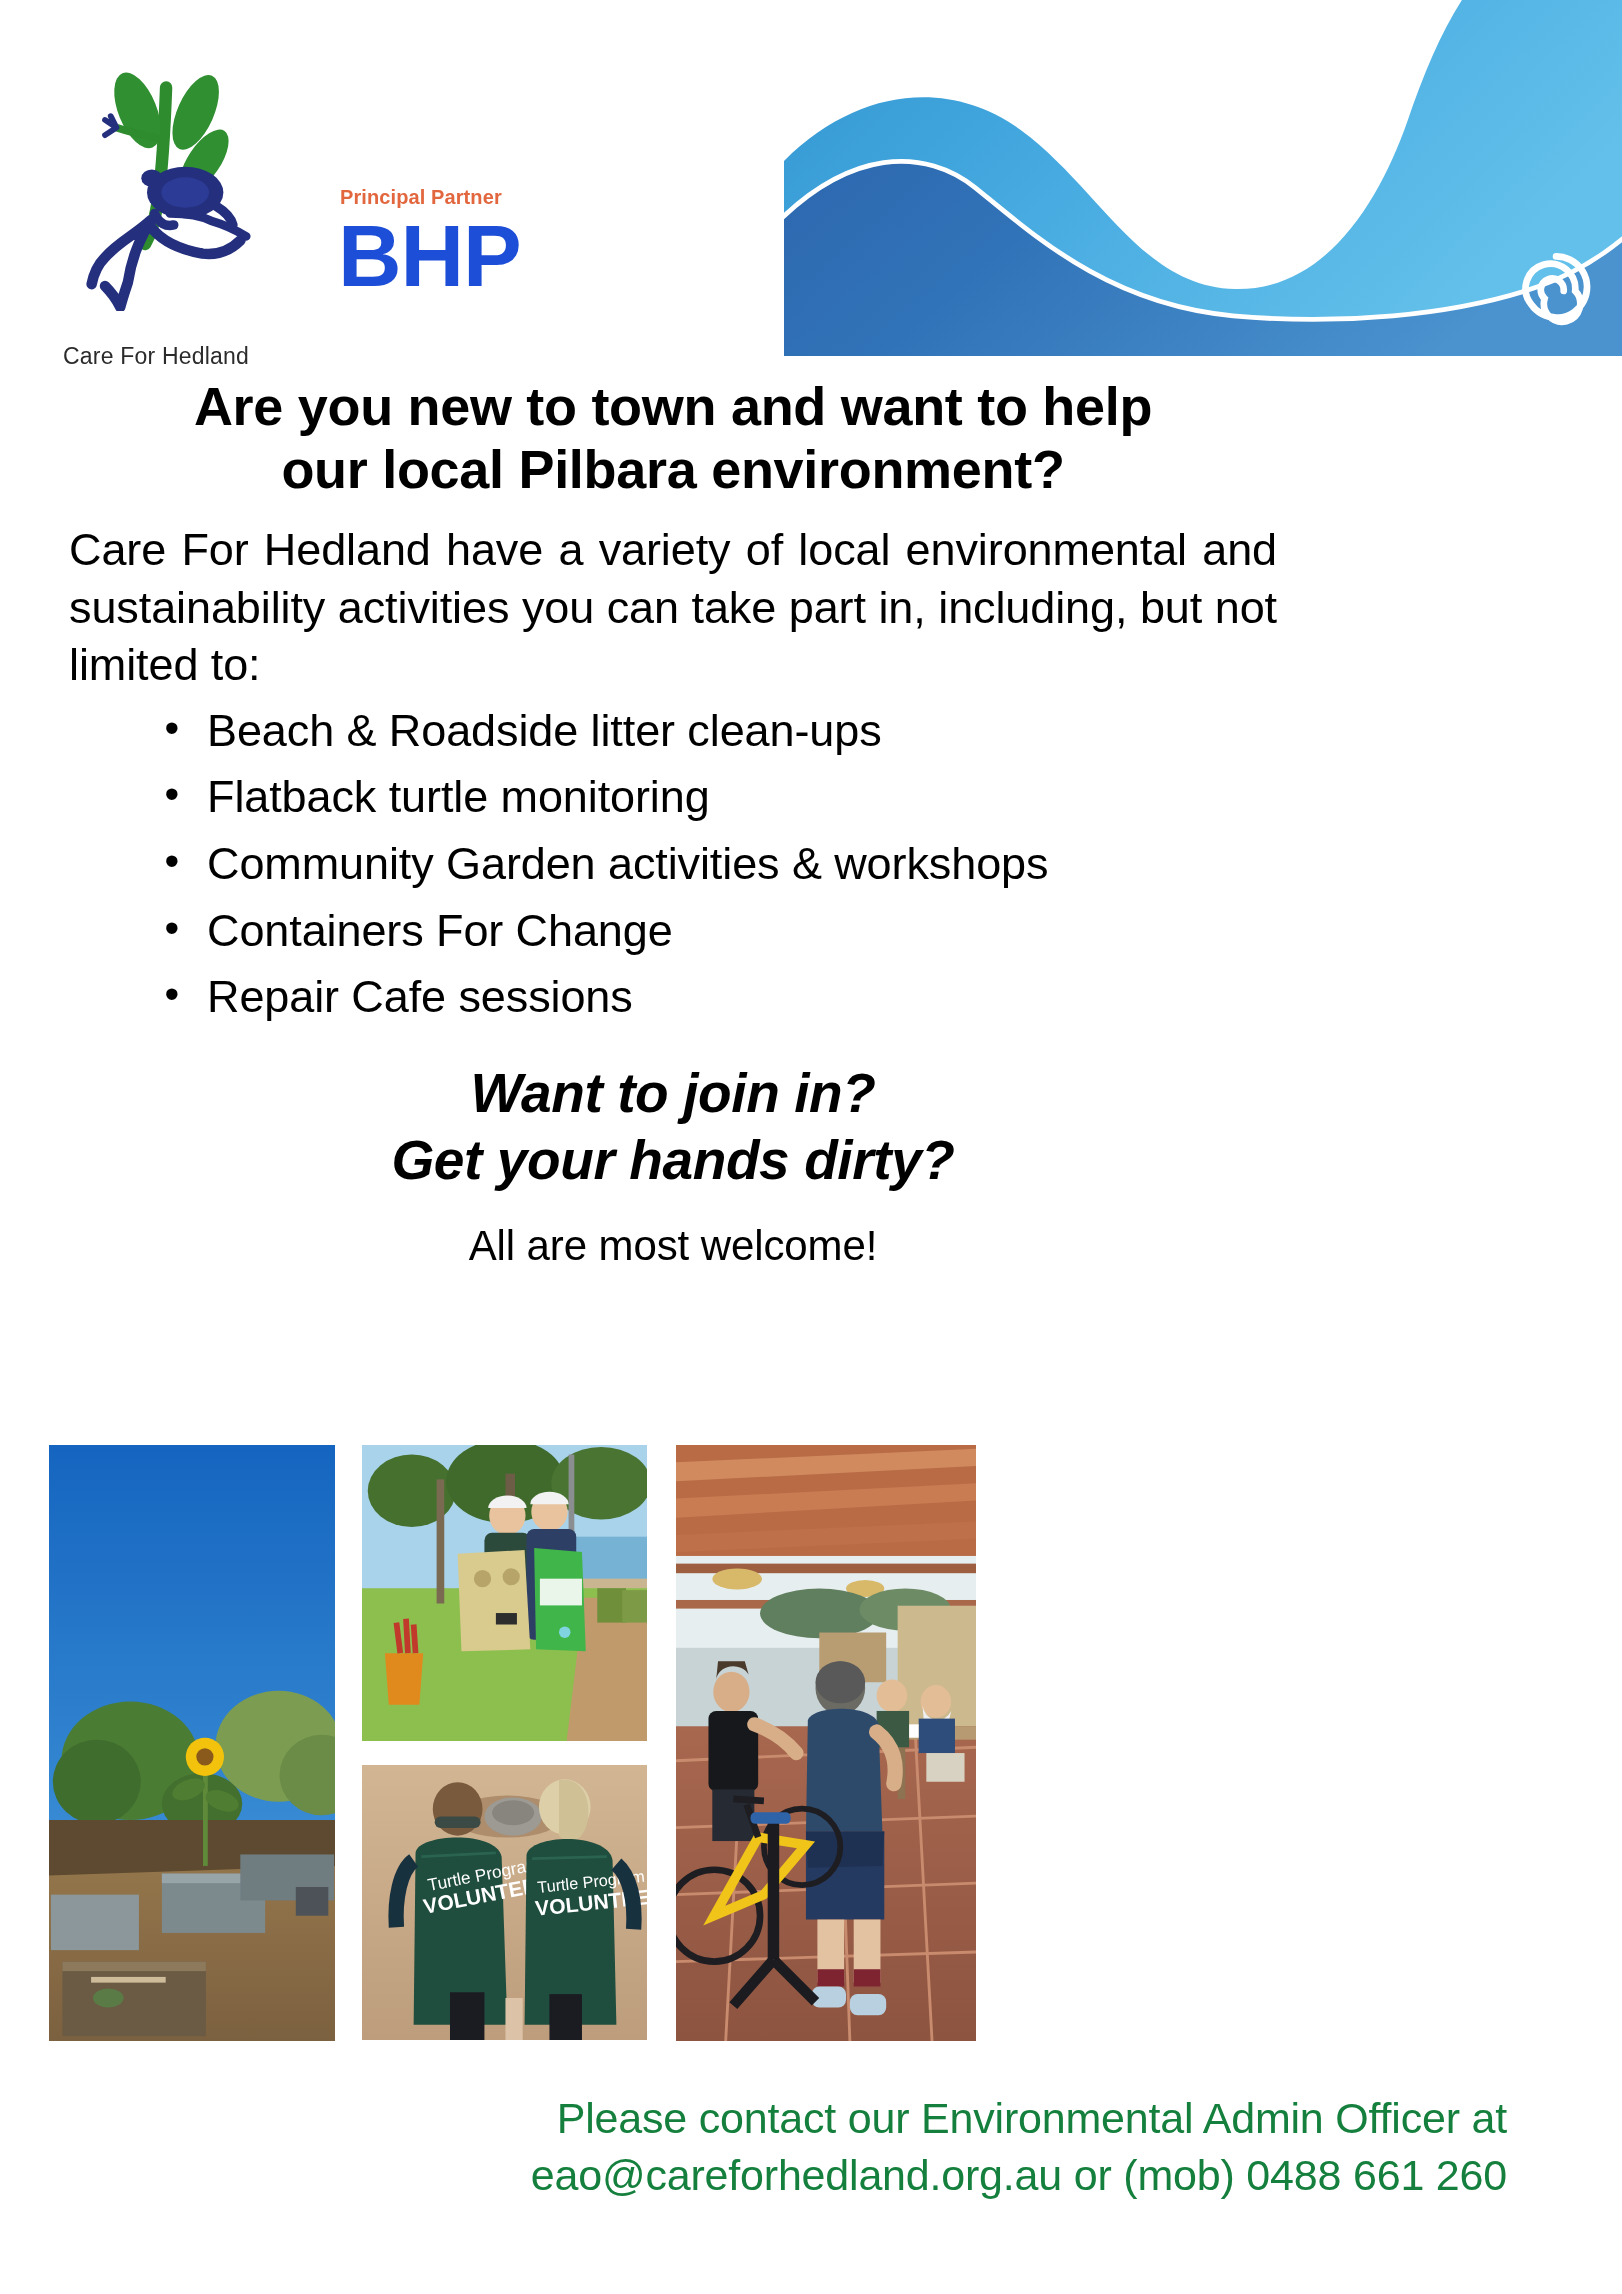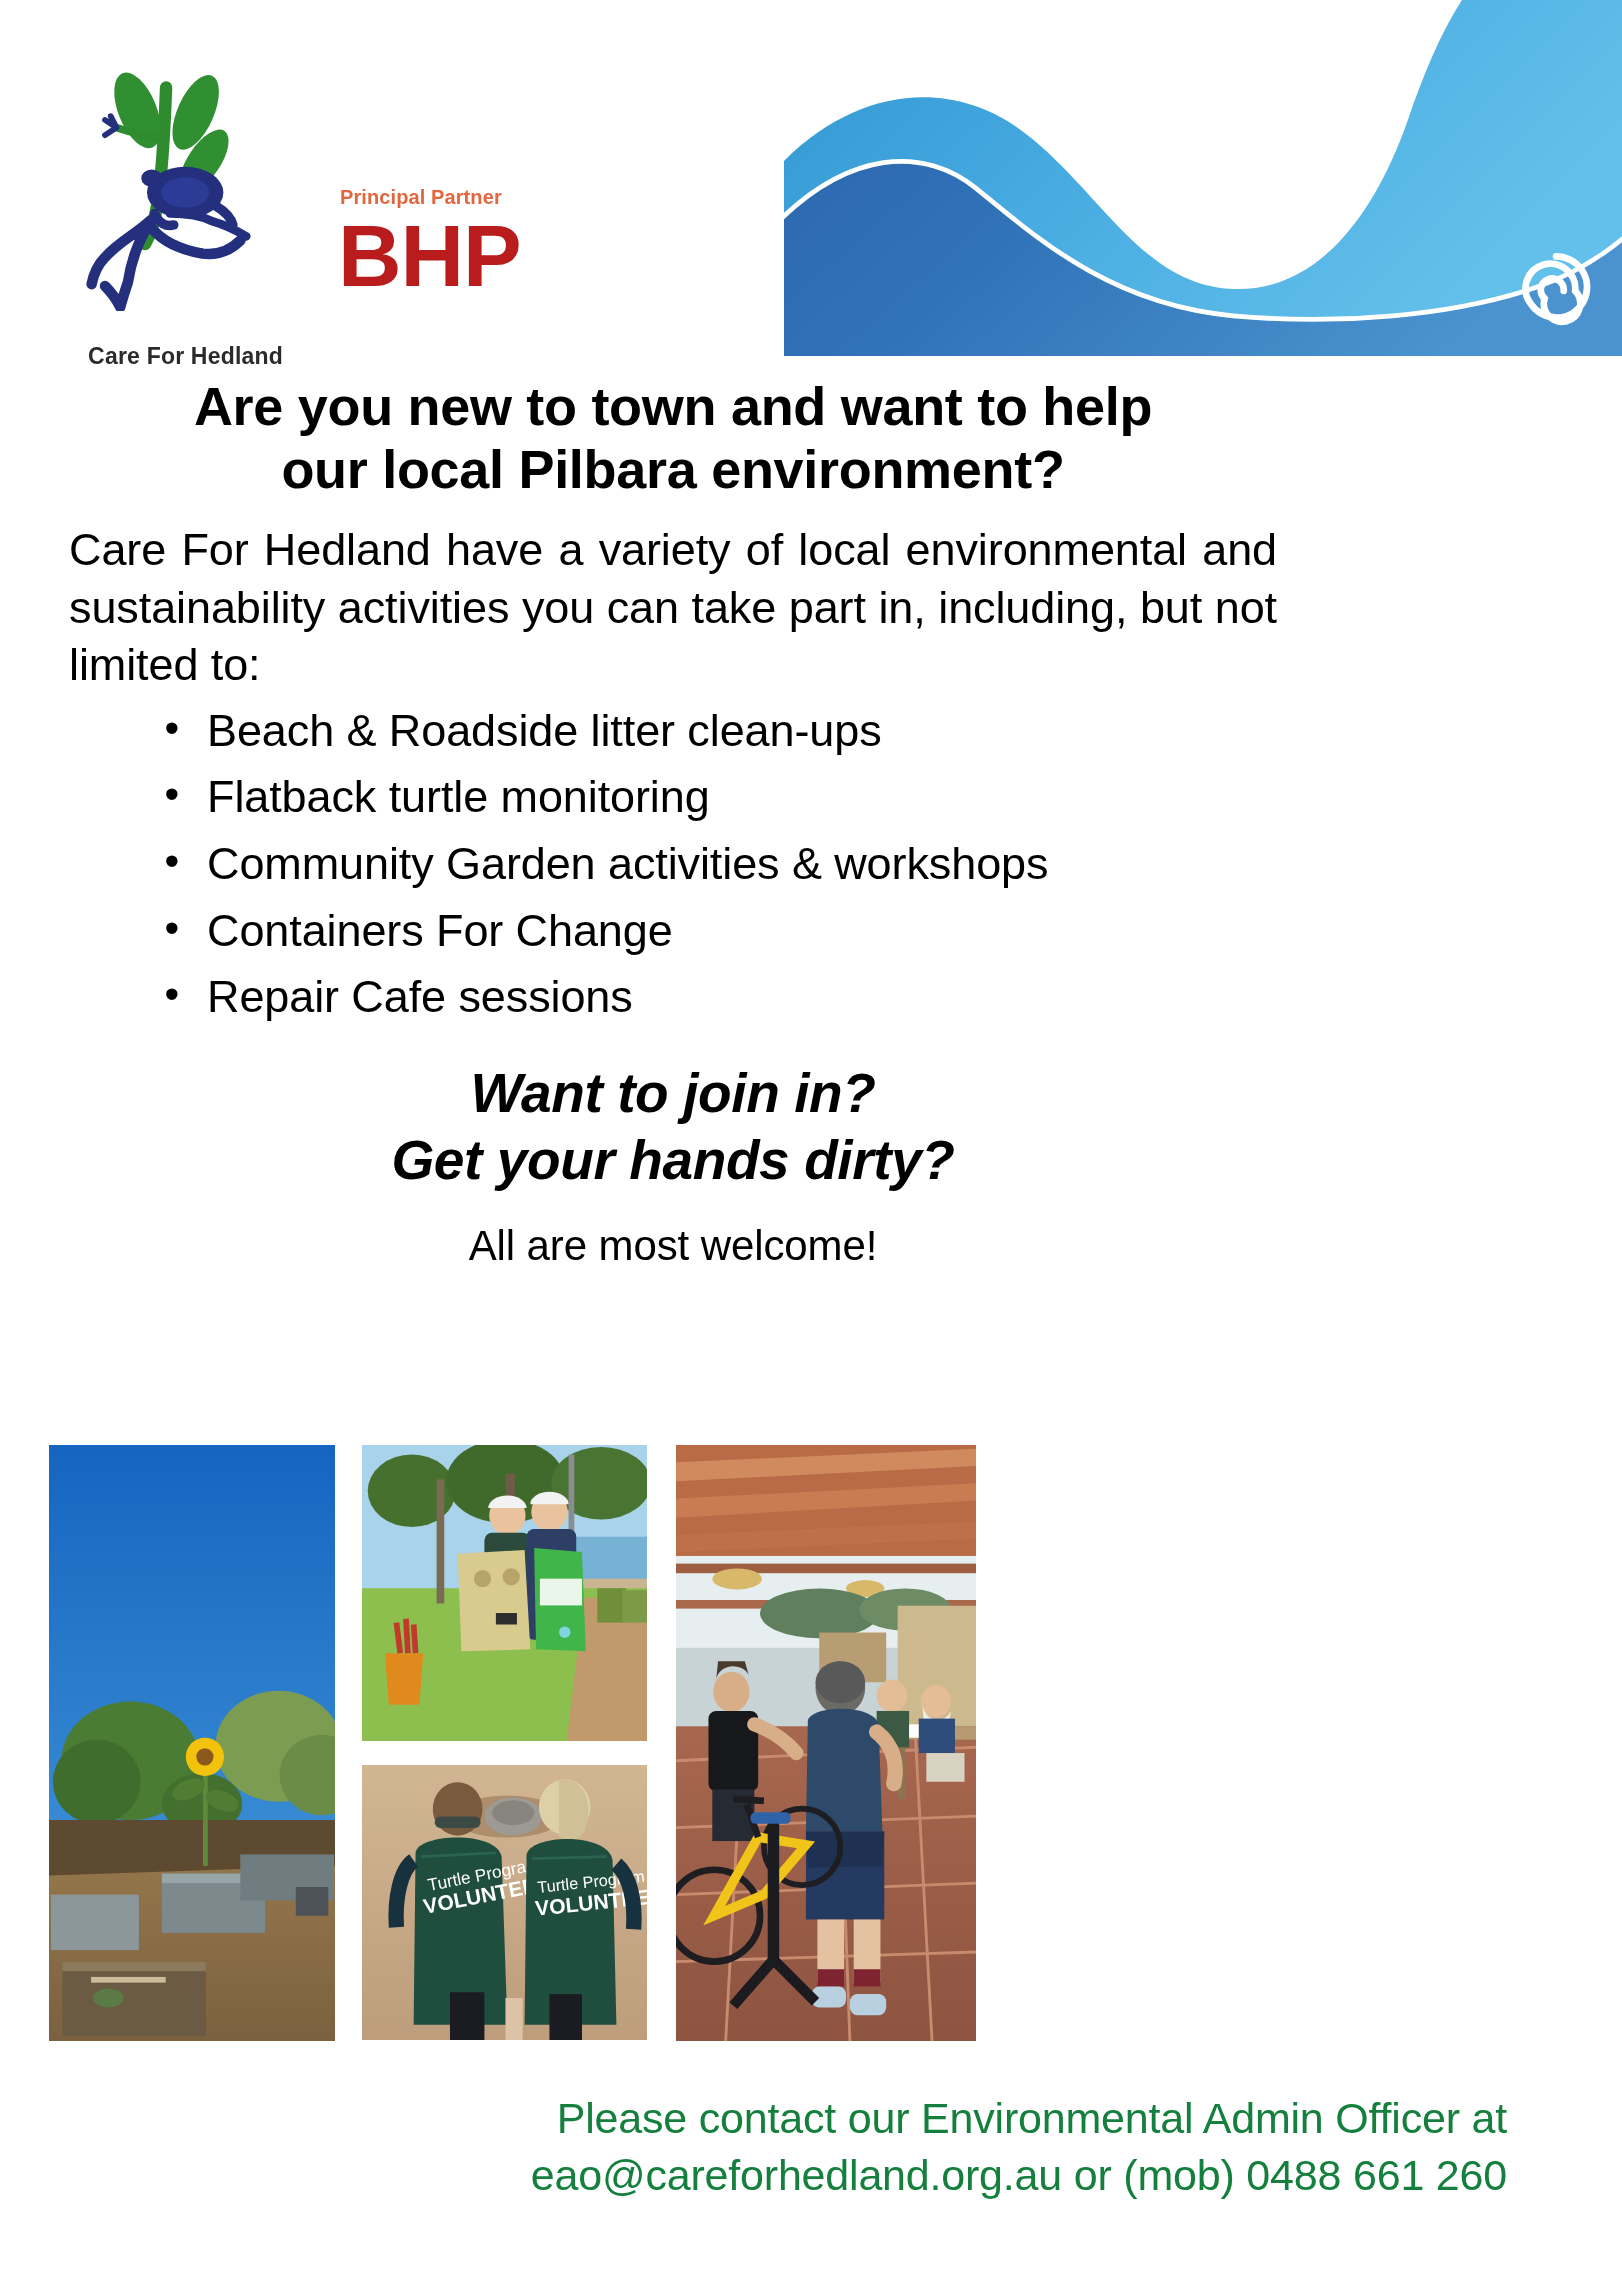--- a/index.html
+++ b/index.html
@@ -45,23 +45,23 @@
     left: 0; top: 0;
     width: 210px;
     height: 258px;
   }
   .cfh-mark svg { display: block; width: 100%; height: 100%; }
   .cfh-name {
     position: absolute;
     left: 0;
     top: 290px;
     width: 220px;
-    text-align: right;
+    text-align: left;
     font-size: 23px;
-    font-weight: bold;
+    font-weight: normal;
     color: #2b2b2b;
     letter-spacing: 0.2px;
     white-space: nowrap;
   }
   .bhp-block {
     position: absolute;
     left: 220px;
     top: 134px;
     width: 258px;
   }
@@ -69,21 +69,21 @@
     font-size: 20px;
     font-weight: bold;
     color: #e2673e;
     letter-spacing: 0.1px;
     line-height: 1;
     margin-left: 57px;
   }
   .bhp-word {
     font-size: 88px;
     font-weight: bold;
-    color: #b91c1c;
+    color: #1d4ed8;
     letter-spacing: -1px;
     line-height: .98;
     margin-top: 5.7px;
     margin-left: 55px;
   }
 
   
   .content {
     position: absolute;
     left: 0;

